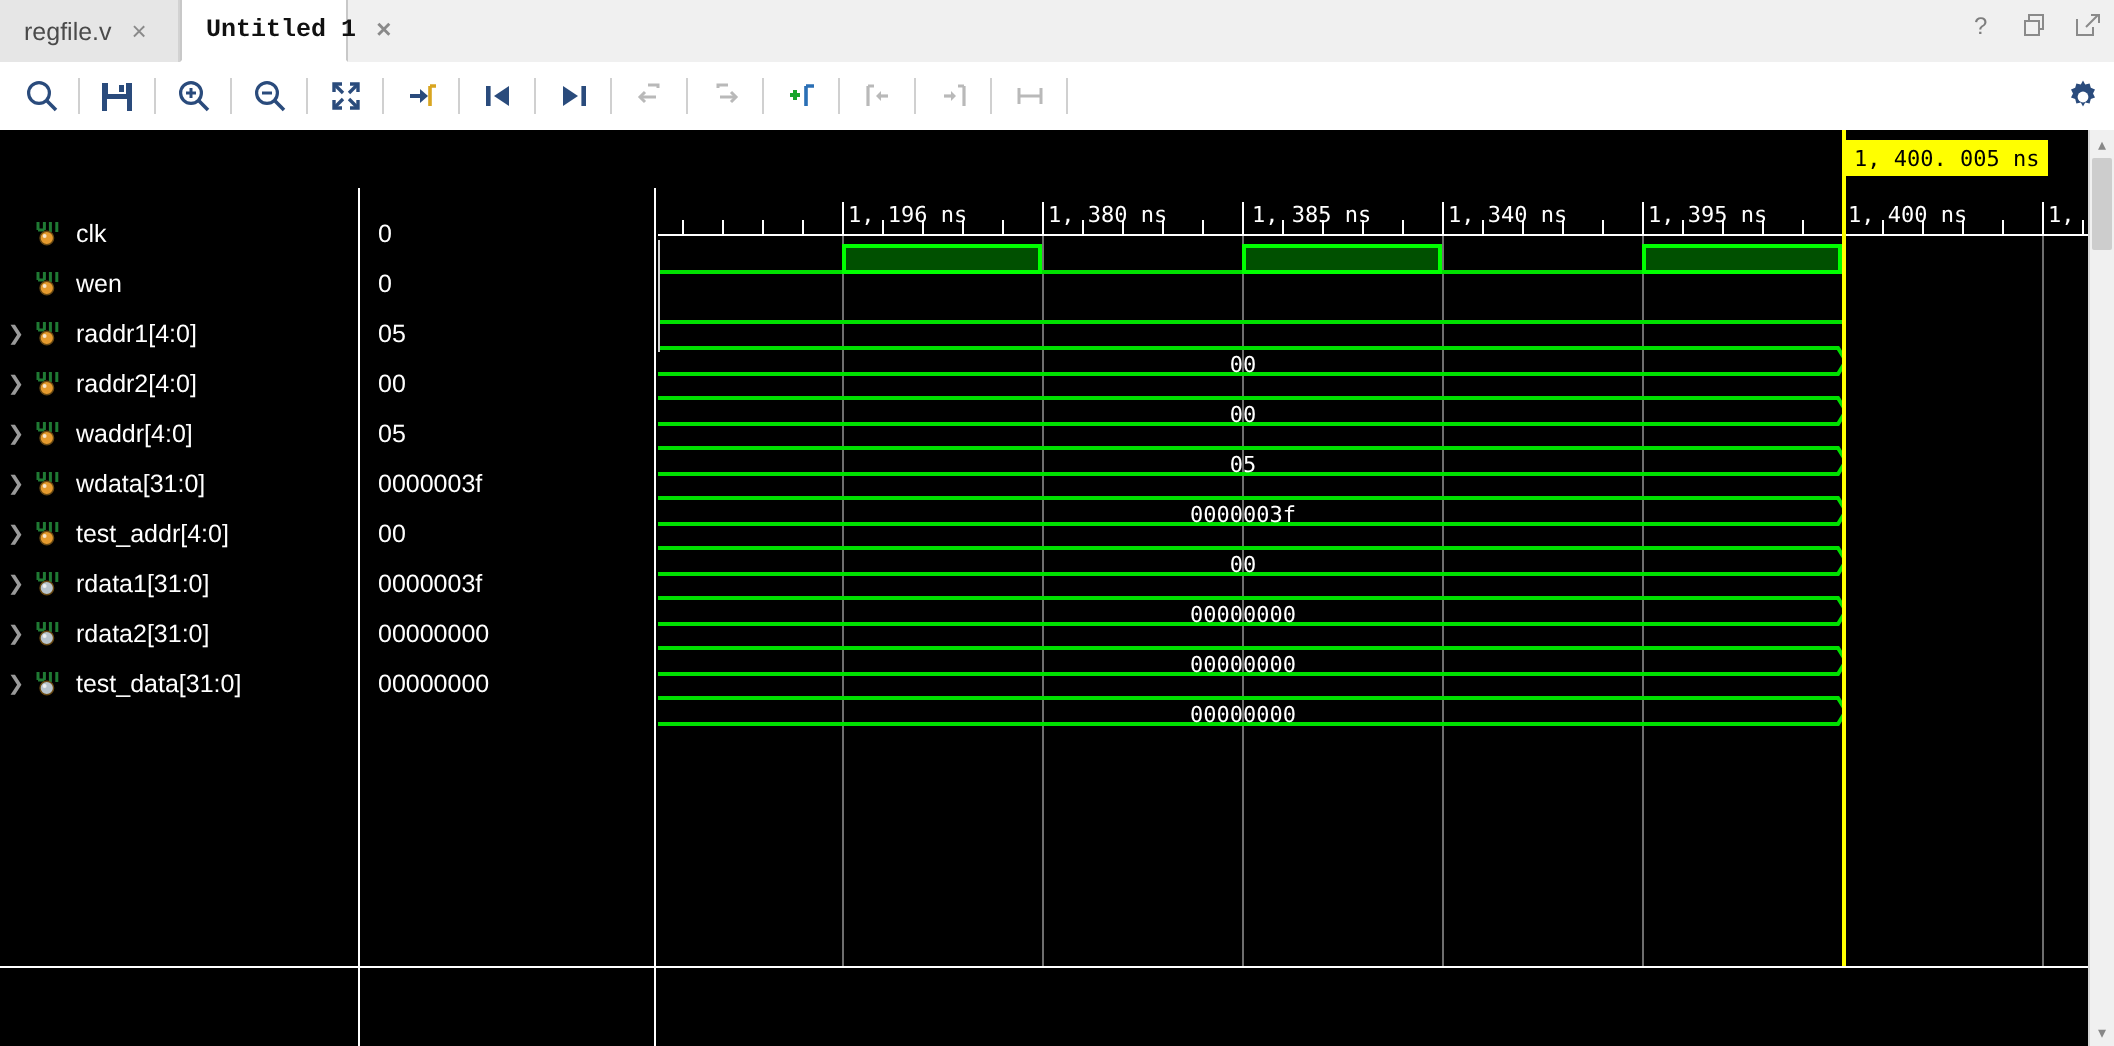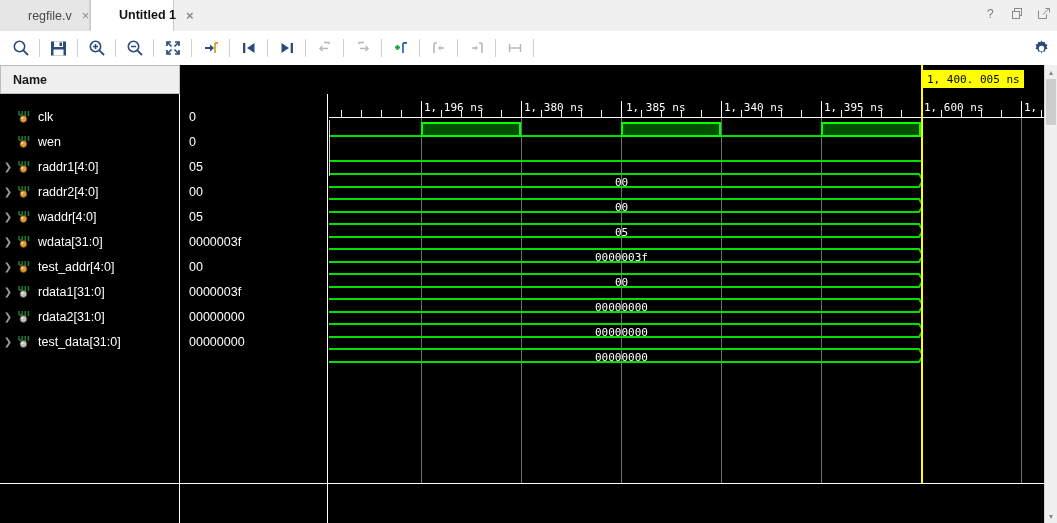--- a/index.html
+++ b/index.html
@@ -9,25 +9,25 @@
     font-family:"Liberation Sans", sans-serif;
     -webkit-font-smoothing:antialiased;
   }
   .app{position:relative;width:1057px;height:523px;}
 
   
   .tabbar{position:absolute;left:0;top:0;width:1057px;height:31px;background:#f0f0f0;
     border-bottom:1px solid #c8c8c8;}
   .tab{position:absolute;top:0;height:31px;display:flex;align-items:center;
     box-sizing:border-box;padding:0 8px 0 12px;font-size:12.5px;}
-  .tab .tlabel{white-space:nowrap;margin-left:16px;}
+  .tab .tlabel{white-space:nowrap;}
   .tab .tclose{margin-left:10px;color:#8a8a8a;font-size:13px;line-height:1;cursor:pointer;}
   .tab-inactive{left:0;width:90px;background:#e6e6e6;color:#4a4a4a;border-right:1px solid #d2d2d2;}
   .tab-active{left:90px;width:84px;background:#ffffff;color:#111;font-weight:bold;
-    border-left:1px solid #c8c8c8;border-right:1px solid #c8c8c8;border-bottom:1px solid #ffffff;}
+    border-left:1px solid #c8c8c8;border-right:1px solid #c8c8c8;border-bottom:1px solid #ffffff;font-family:Liberation Mono, monospace;}
   .tabfill{position:absolute;left:195px;top:0;right:0;height:31px;background:#f0f0f0;}
   .winbtns{position:absolute;right:6px;top:0;height:31px;display:flex;align-items:center;gap:12px;}
   .winbtns .wb{color:#7d7d7d;cursor:pointer;display:block;}
 
   
   .toolbar{position:absolute;left:0;top:31px;width:1057px;height:34px;background:#ffffff;
     border-bottom:1px solid #d8d8d8;}
   .tools{position:absolute;left:4px;top:0;height:34px;display:flex;align-items:center;}
   .tbtn{width:33px;height:34px;display:flex;align-items:center;justify-content:center;cursor:pointer;}
   .tsep{width:1px;height:18px;background:#d0d0d0;margin:0 2px;}
@@ -270,21 +270,20 @@
     <div class="gear">
       <svg width="19" height="19" viewBox="0 0 19 19">
           <path fill="#2a4b7c" d="M9.5 1.2l1.1 2 2.2-.5.6 2.2 2.1.8-1 2 1 2-2.1.8-.6 2.2-2.2-.5-1.1 2-1.1-2-2.2.5-.6-2.2-2.1-.8 1-2-1-2 2.1-.8.6-2.2 2.2.5z"></path>
           <circle cx="9.5" cy="9.5" r="2.7" fill="#ffffff"></circle>
         </svg>
     </div>
   </div>
 
   <div class="stage">
 
-    <div class="colhead" id="hdr-name">Name</div>
 
     <div class="namecol" id="name-col">
         <div class="srow" style="top: 35px;">
           <span class="twisty"></span>
           <span class="sicon"><svg width="16" height="14" viewBox="0 0 16 14">
               <path d="M3 1v4M6.2 1v4M3 5h3.2" stroke="#1f7a33" stroke-width="1.5" fill="none"></path>
               <path d="M9.2 1v5M12.4 1v5" stroke="#1f7a33" stroke-width="1.5" fill="none"></path>
               <circle cx="7.4" cy="9" r="3.4" fill="#e59a2e" stroke="#6b4a12" stroke-width="0.7"></circle>
               <circle cx="6.3" cy="8" r="1" fill="#ffffff" opacity="0.75"></circle>
             </svg></span>
@@ -434,21 +433,21 @@
           <div class="tickm" style="left: 632px;"></div>
           <div class="tickm" style="left: 652px;"></div>
           <div class="tickm" style="left: 672px;"></div>
           <div class="tickM" style="left: 692px;"></div>
           <div class="tickm" style="left: 712px;"></div>
           <div class="tlab" style="left: 92px;">1, 196 ns</div>
           <div class="tlab" style="left: 192px;">1, 380 ns</div>
           <div class="tlab" style="left: 294px;">1, 385 ns</div>
           <div class="tlab" style="left: 392px;">1, 340 ns</div>
           <div class="tlab" style="left: 492px;">1, 395 ns</div>
-          <div class="tlab" style="left: 592px;">1, 600 ns</div>
+          <div class="tlab" style="left: 592px;">1, 400 ns</div>
           <div class="tlab" style="left: 692px;">1, 40</div>
         </div>
       <div class="rulerline"></div>
       <div id="grid-layer">
           <div class="gridv" style="left: 92px;"></div>
           <div class="gridv" style="left: 192px;"></div>
           <div class="gridv" style="left: 292px;"></div>
           <div class="gridv" style="left: 392px;"></div>
           <div class="gridv" style="left: 492px;"></div>
           <div class="gridv" style="left: 592px;"></div>

